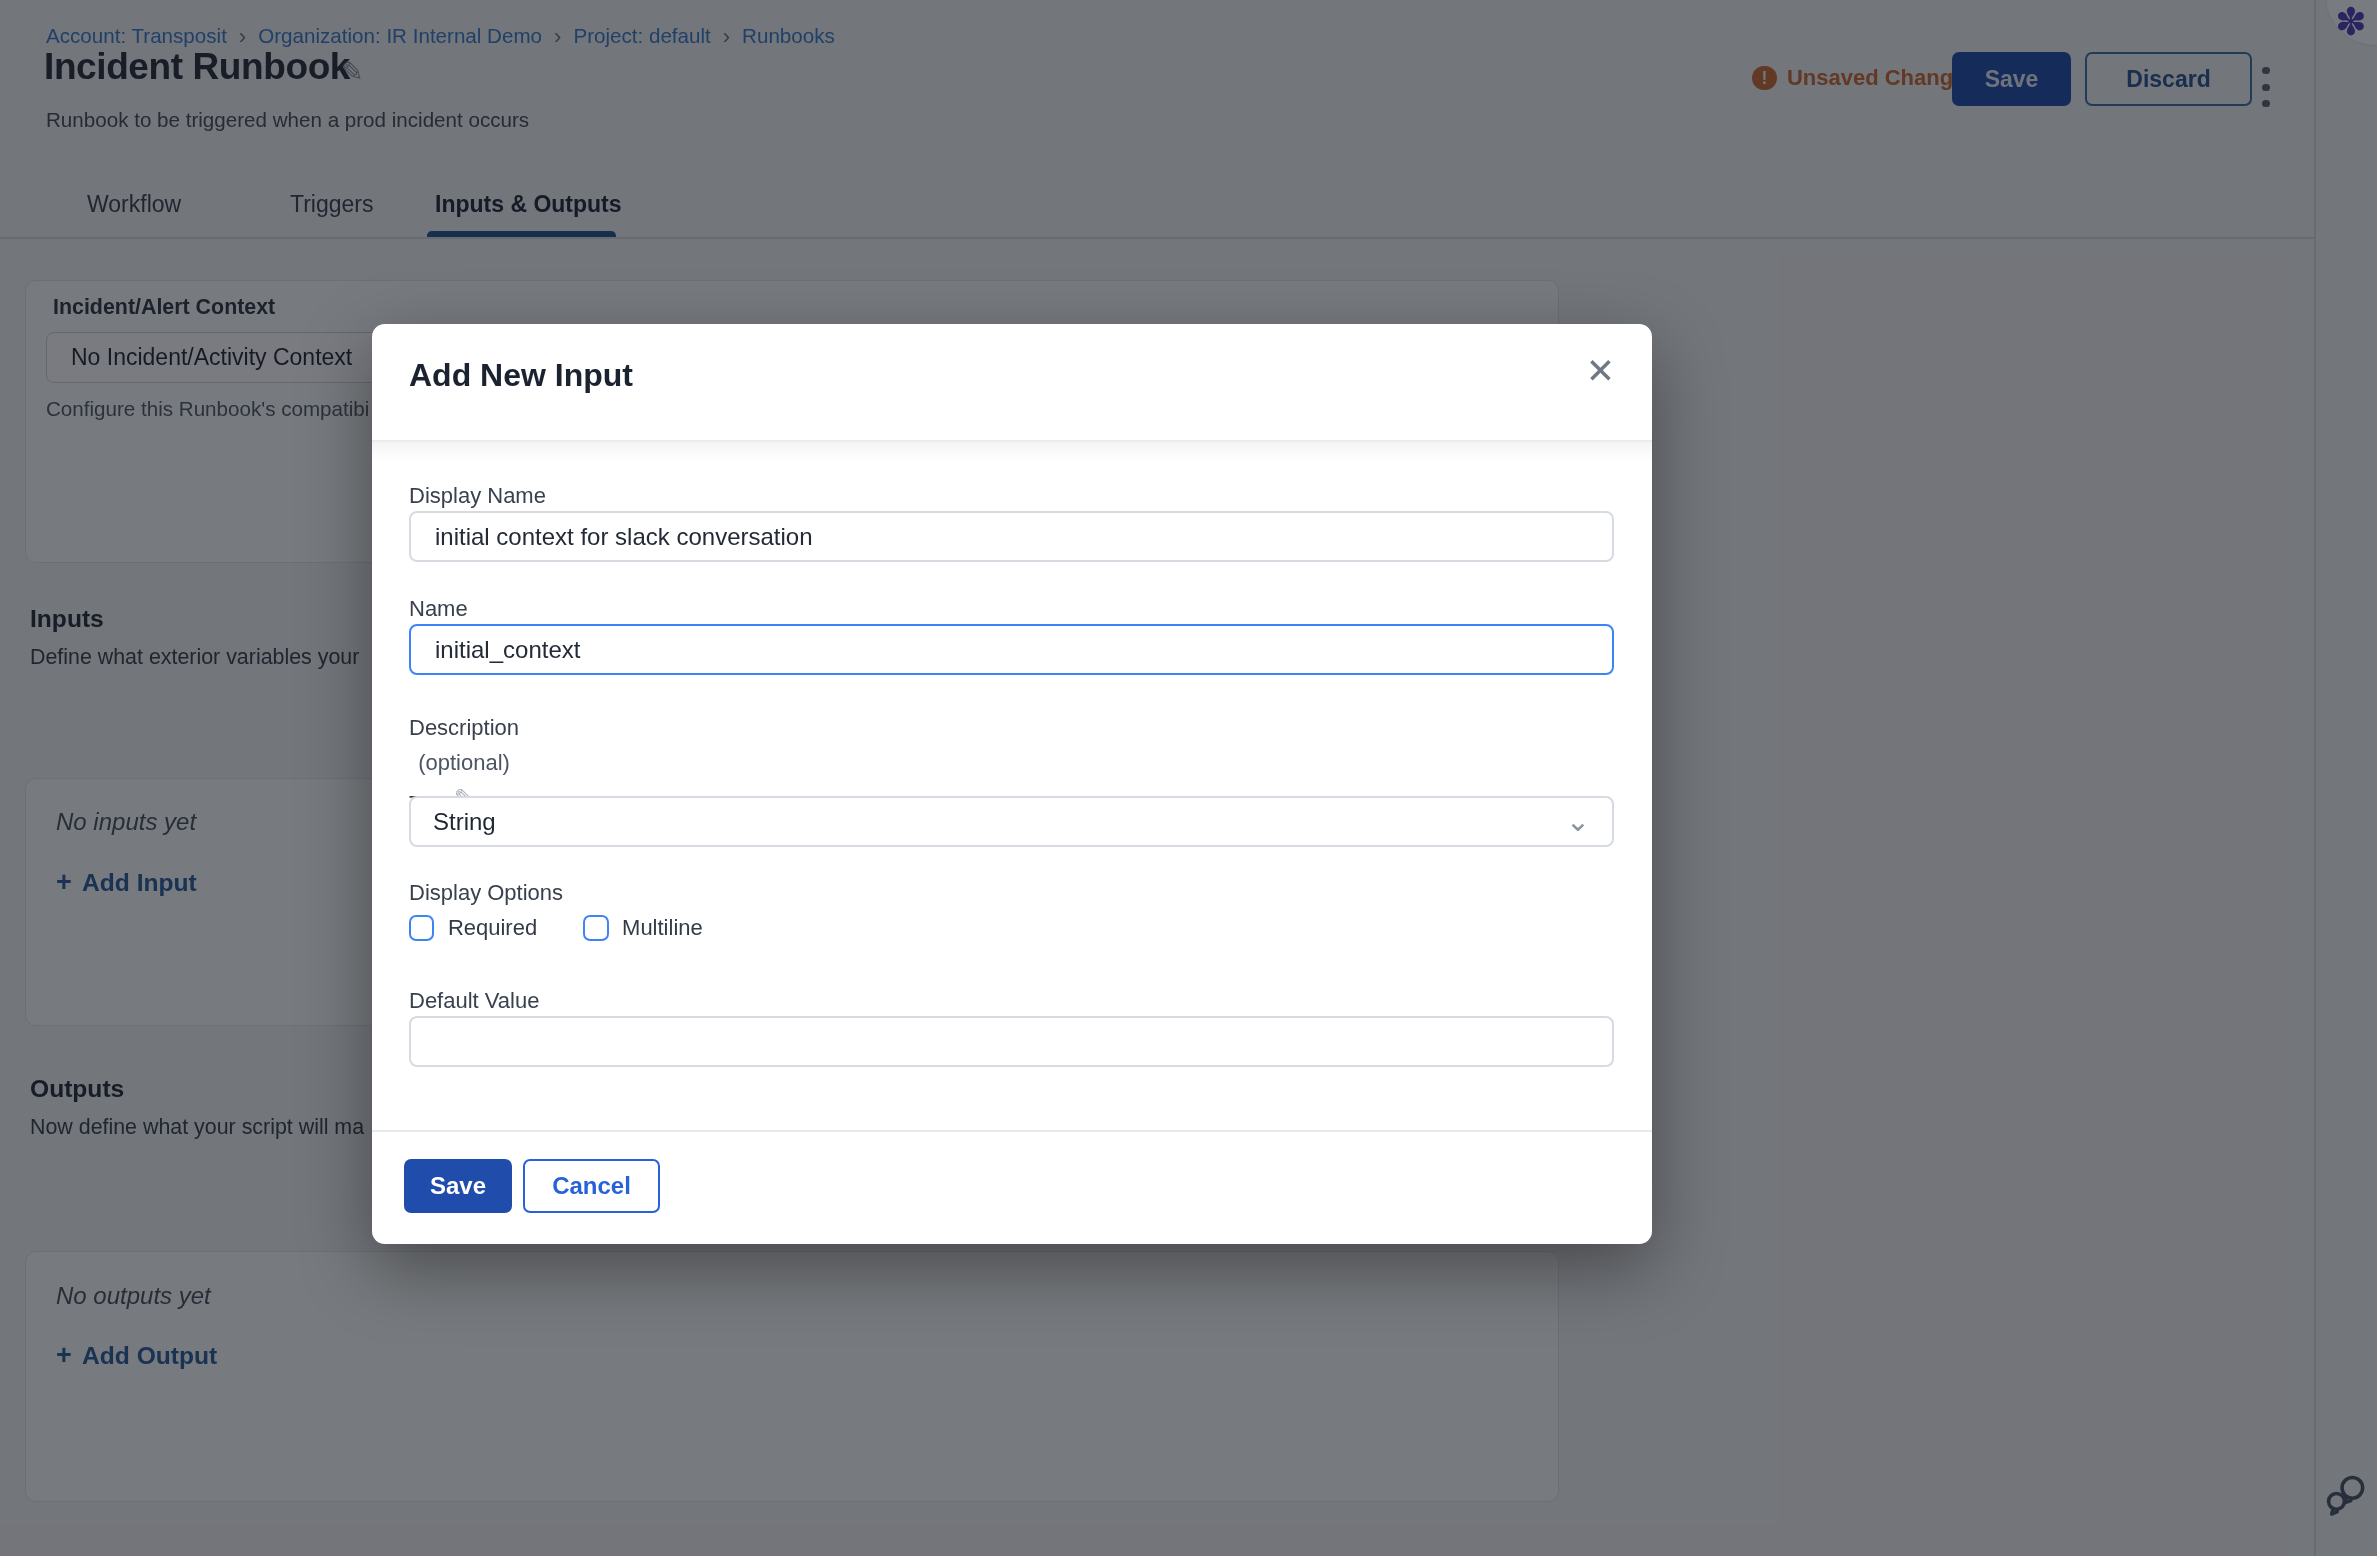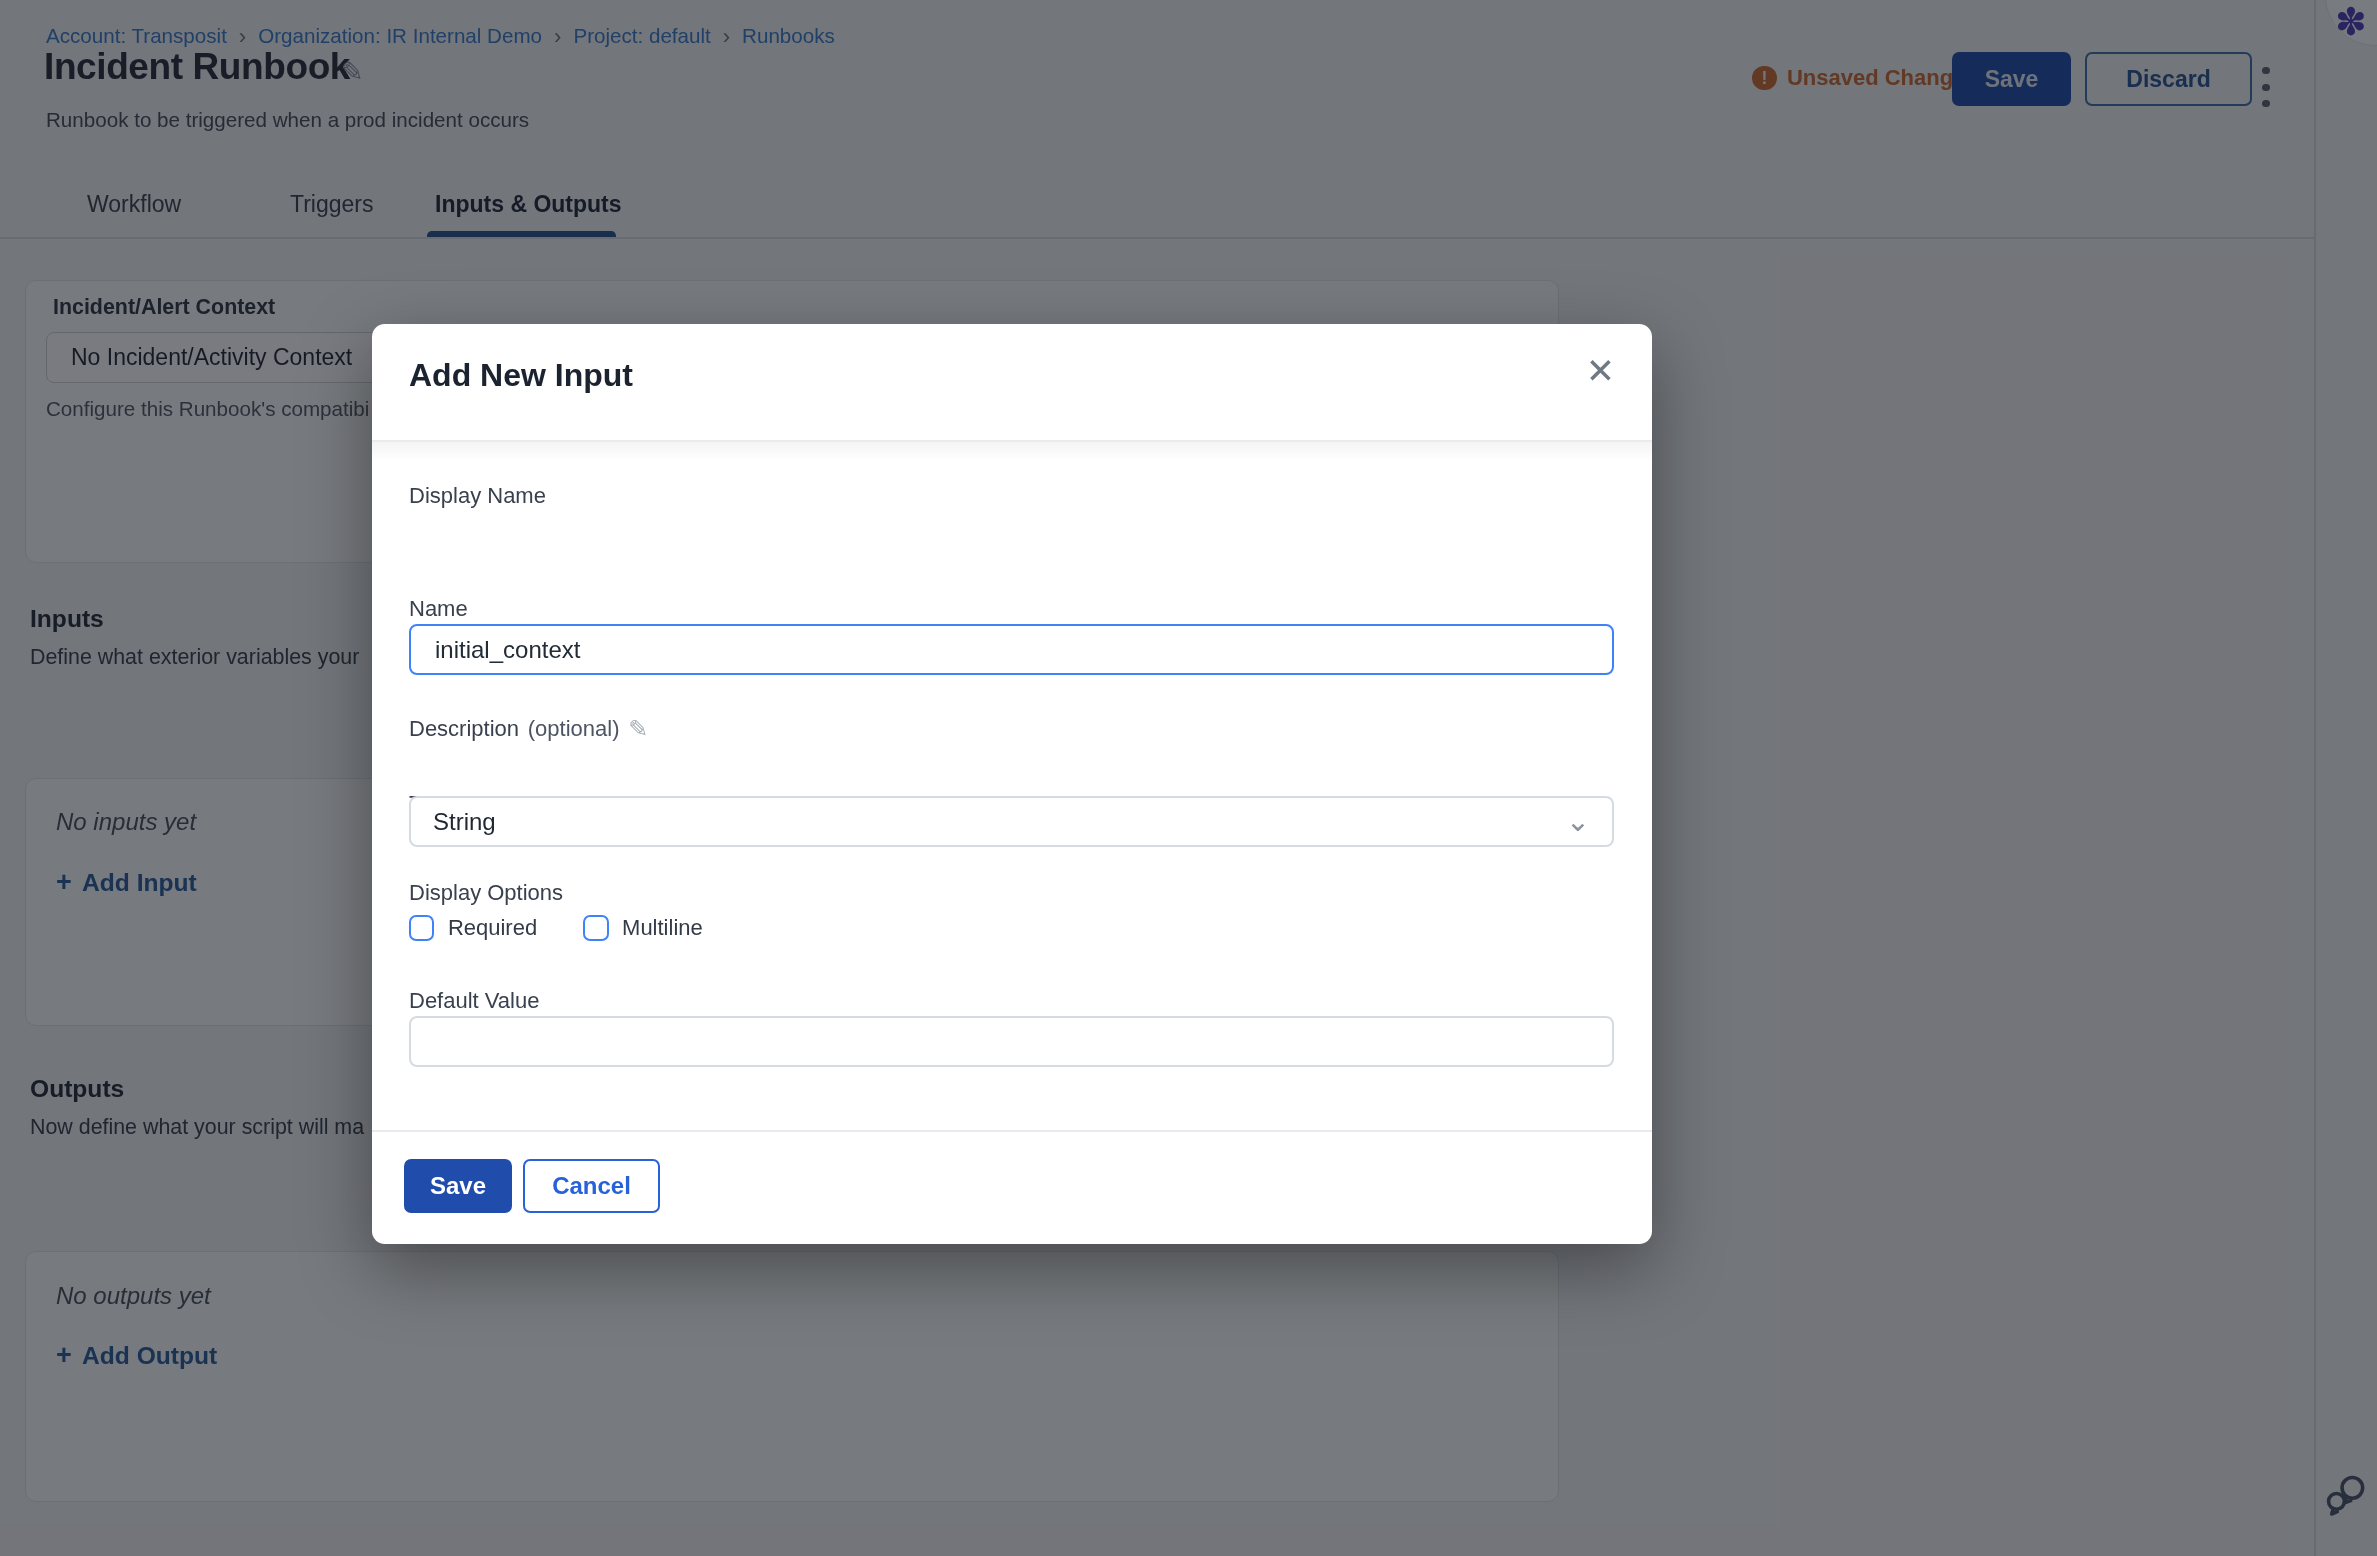--- a/index.html
+++ b/index.html
@@ -67,21 +67,21 @@
   #modal-hdr-shadow { left:0; top:118px; width:100%; height:19px; background:linear-gradient(rgba(35,40,50,0.05), rgba(35,40,50,0)); }
 
   .flabel { left:37px; font-size:22px; font-weight:500; color:#39414e; }
   .finput { left:37px; width:1205px; height:51px; background:#fff; border:2px solid #d6dae1; border-radius:8px; font-size:24px; color:#232b37; padding:0 24px; font-family:"Liberation Sans", sans-serif; outline:none; }
   .finput.focused { border:2.4px solid #3f83f8; }
 
   #lbl-display-name { top:159px; }
   #inp-display-name { top:187px; }
   #lbl-name { top:272px; }
   #inp-name { top:300px; }
-  #desc-row { left:37px; top:391px; display:flex; align-items:center; gap:8.7px; }
+  #desc-row { left:37px; top:391px; display:flex; align-items:center; gap:8.7px;flex-direction:column; }
   #desc-optional { color:#4c5563; font-weight:400; }
   #desc-pencil { font-size:24px; color:#a7aeb8; cursor:pointer; }
   #lbl-type { top:443px;margin-top:24px; }
   #type-select { left:37px; top:472px; width:1205px; height:51px; background:#fff; border:2px solid #d6dae1; border-radius:8px; display:flex; align-items:center; padding:0 22px; font-size:24px; color:#1f2733; cursor:pointer; }
   #type-chevron { margin-left:auto; color:#8b93a0; font-size:29px; line-height:0.5; }
   #lbl-display-options { top:556px; }
   #cb-row { left:37px; top:591px; display:flex; align-items:center; gap:13.5px; }
   .cb { width:25.4px; height:25.4px; background:#fff; border:2.4px solid #3f83f8; border-radius:7.1px; cursor:pointer; }
   .cb-label { font-size:22px; color:#333b48; }
   .cb-gap { width:19px; }
@@ -163,20 +163,21 @@
 
 <div id="overlay" class="abs"></div>
 
 <div id="modal" class="abs">
   <h2 id="modal-title" class="abs">Add New Input</h2>
   <span id="modal-close" class="abs">✕</span>
   <div id="modal-hdr-divider" class="abs"></div>
   <div id="modal-hdr-shadow" class="abs"></div>
 
   <label id="lbl-display-name" class="abs flabel">Display Name</label>
+  <input id="inp-display-name" class="abs finput" type="text" value="initial context for slack conversation" style="">
 
   <label id="lbl-name" class="abs flabel">Name</label>
   <input id="inp-name" class="abs finput focused" type="text" value="initial_context" style="">
 
   <div id="desc-row" class="abs">
     <span class="flabel" style="position:static">Description</span>
     <span class="flabel" style="position:static" id="desc-optional">(optional)</span>
     <span id="desc-pencil">✎</span>
   </div>
 

